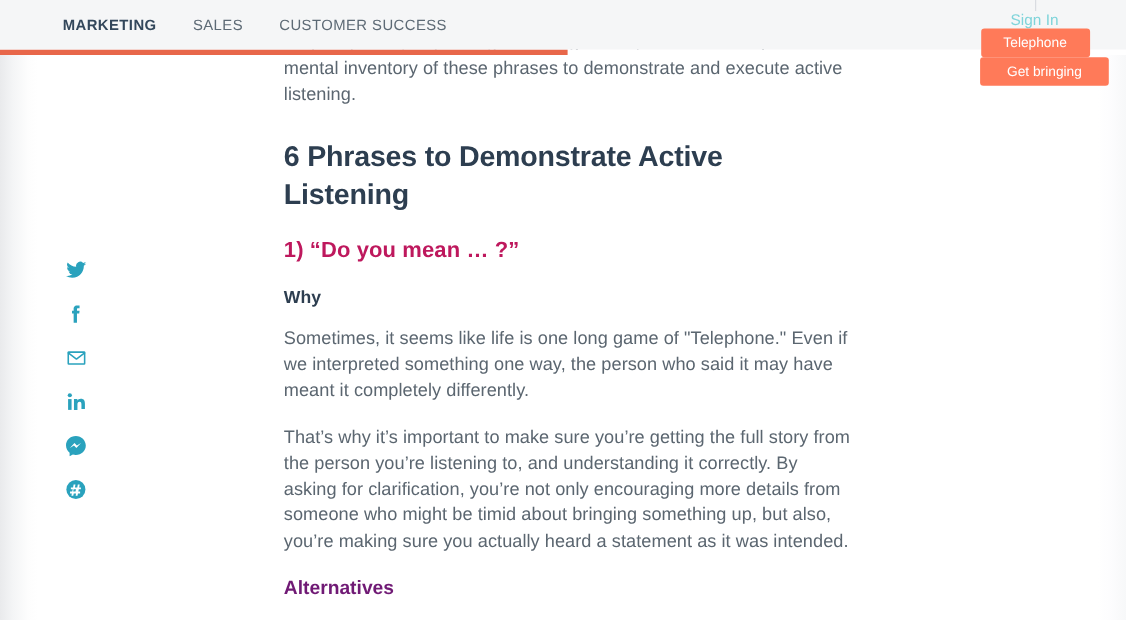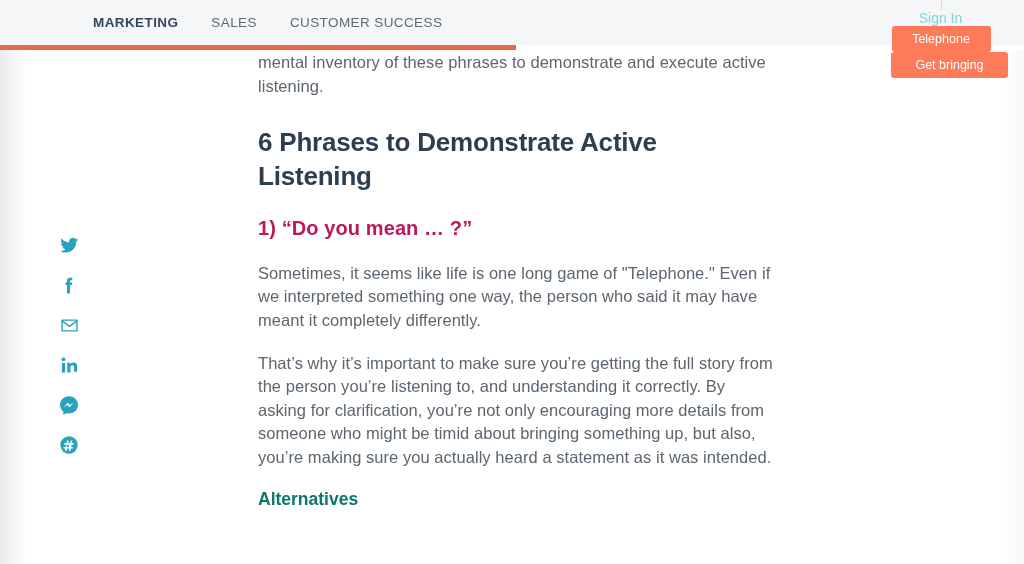--- a/index.html
+++ b/index.html
@@ -44,21 +44,20 @@
   
   #topnav {
     position: absolute;
     left: 0; top: 0;
     width: 1024px;
     height: 45px;
     background: #f5f6f7;
     display: flex;
     align-items: center;
     z-index: 30;
-    padding-left: 36px;
   }
 
   .nav-links {
     display: flex;
     align-items: center;
     margin-left: 57px;
     gap: 0;
   }
   .nav-link {
     font-size: 13.5px;
@@ -190,21 +189,21 @@
   .sub-heading {
     font-size: 16px;
     font-weight: bold;
     color: #2d3e50;
     margin-bottom: 17px;
   }
 
   #alternatives-heading {
     font-size: 17.5px;
     font-weight: bold;
-    color: #0f766e;
+    color: #701a75;
     margin-top: 4px;
   }
 </style>
 </head>
 <body>
 
 <div id="page">
 
   <div id="left-shade"></div>
   <div id="right-shade"></div>
@@ -285,20 +284,21 @@
   </div>
 
   <div id="article">
 
     <p class="para" id="intro-paragraph">on your phone, or you begin thinking ahead, come back to your mental inventory of these phrases to demonstrate and execute active listening.</p>
 
     <h2 id="section-heading">6 Phrases to Demonstrate Active Listening</h2>
 
     <h3 id="phrase-heading">1) “Do you mean … ?”</h3>
 
+    <h4 class="sub-heading">Why</h4>
 
     <p class="para">Sometimes, it seems like life is one long game of "Telephone." Even if we interpreted something one way, the person who said it may have meant it completely differently.</p>
 
     <p class="para">That’s why it’s important to make sure you’re getting the full story from the person you’re listening to, and understanding it correctly. By asking for clarification, you’re not only encouraging more details from someone who might be timid about bringing something up, but also, you’re making sure you actually heard a statement as it was intended.</p>
 
     <h4 id="alternatives-heading">Alternatives</h4>
 
   </div>
 
 </div>

